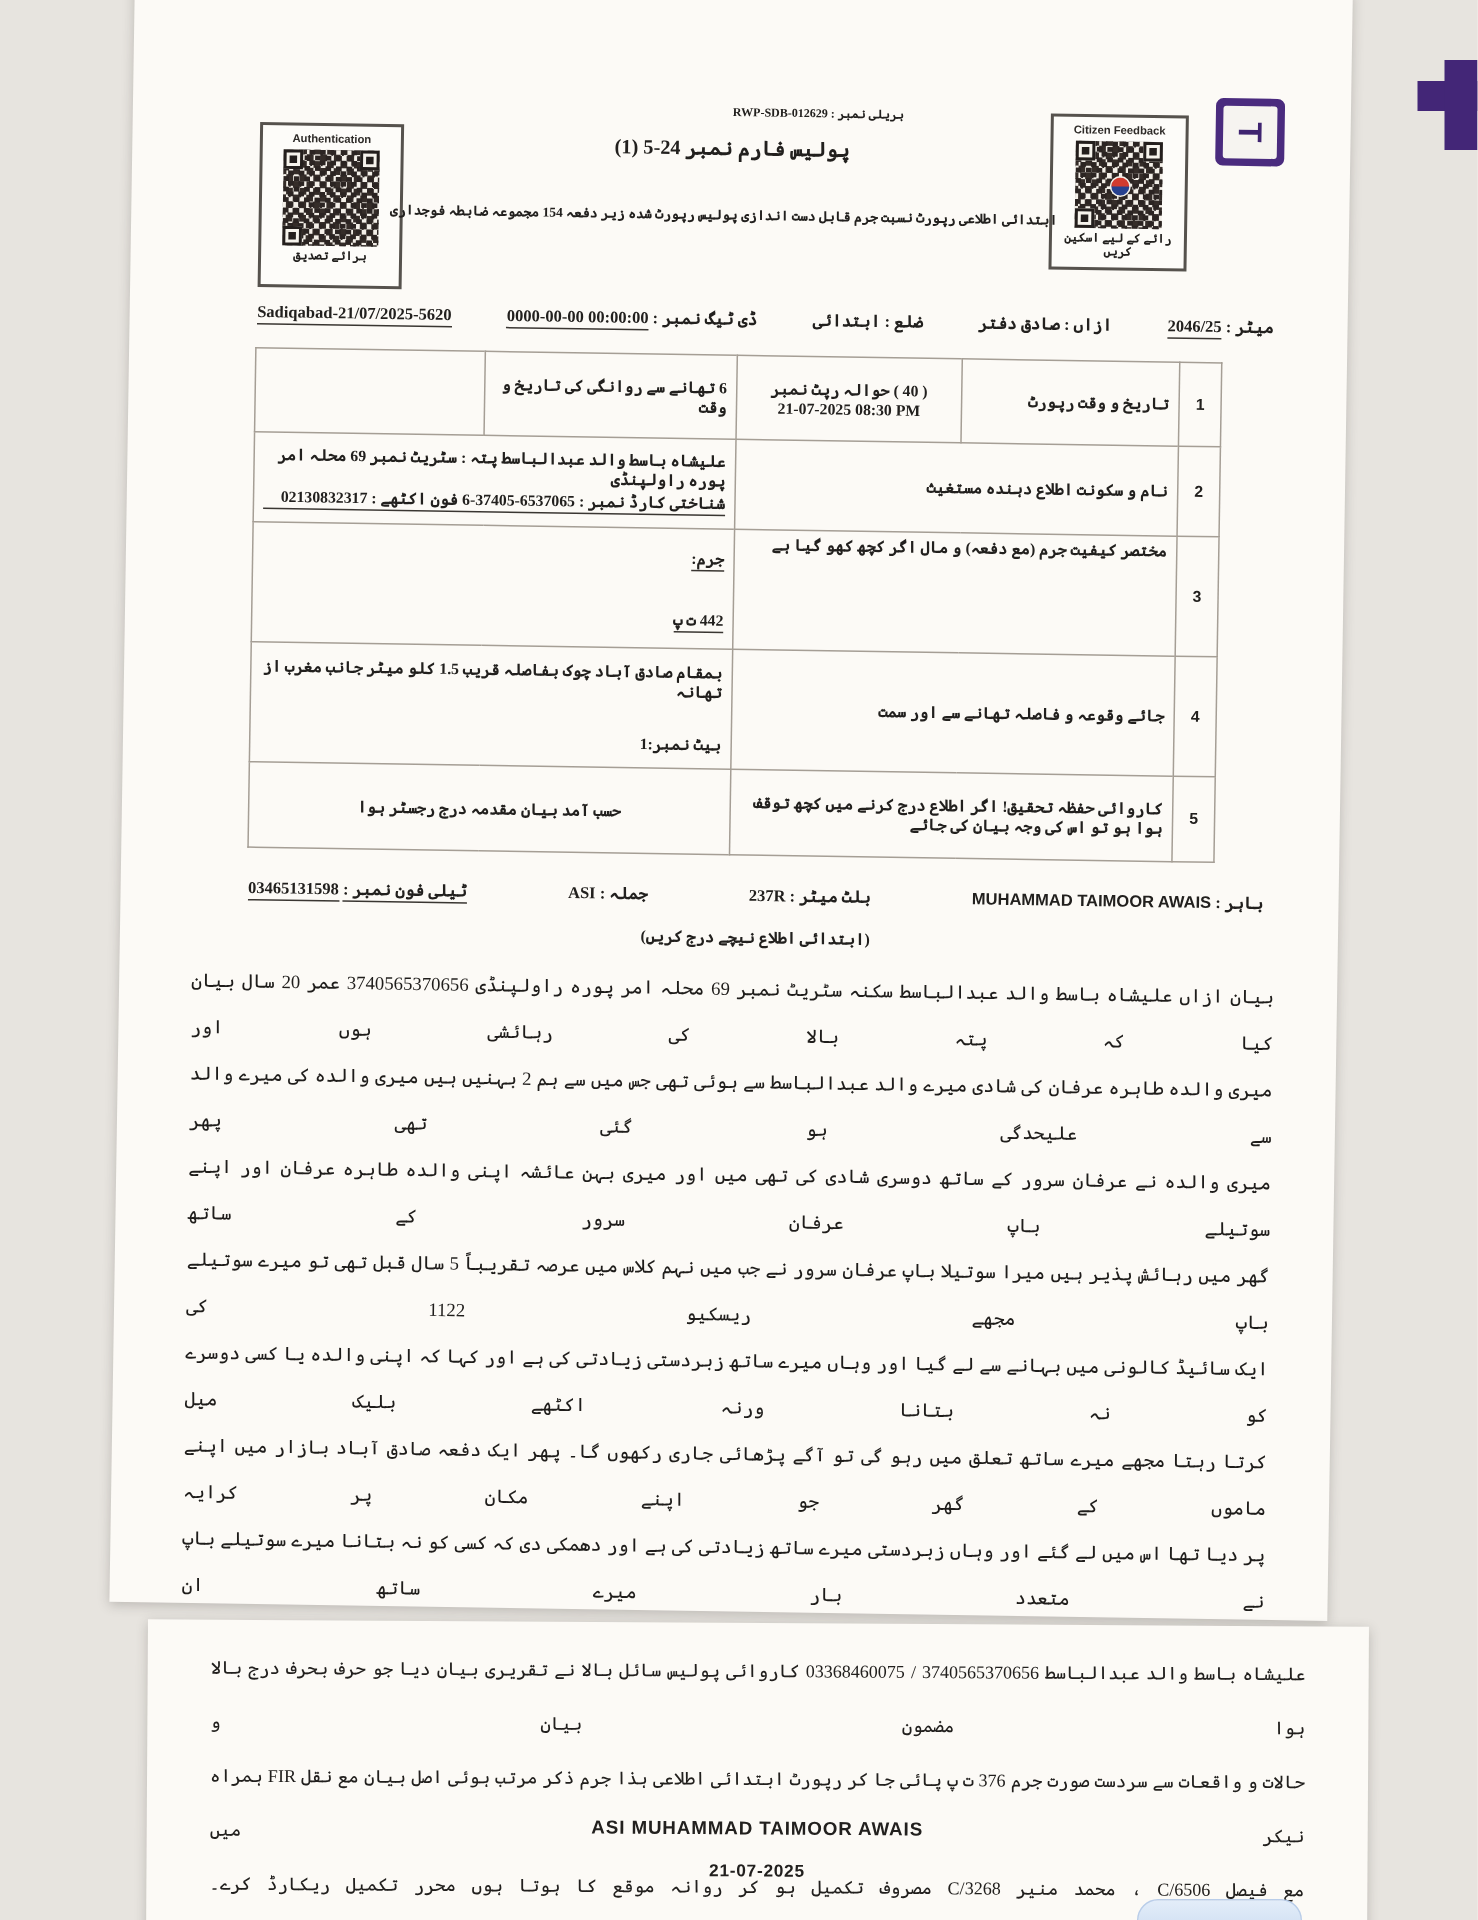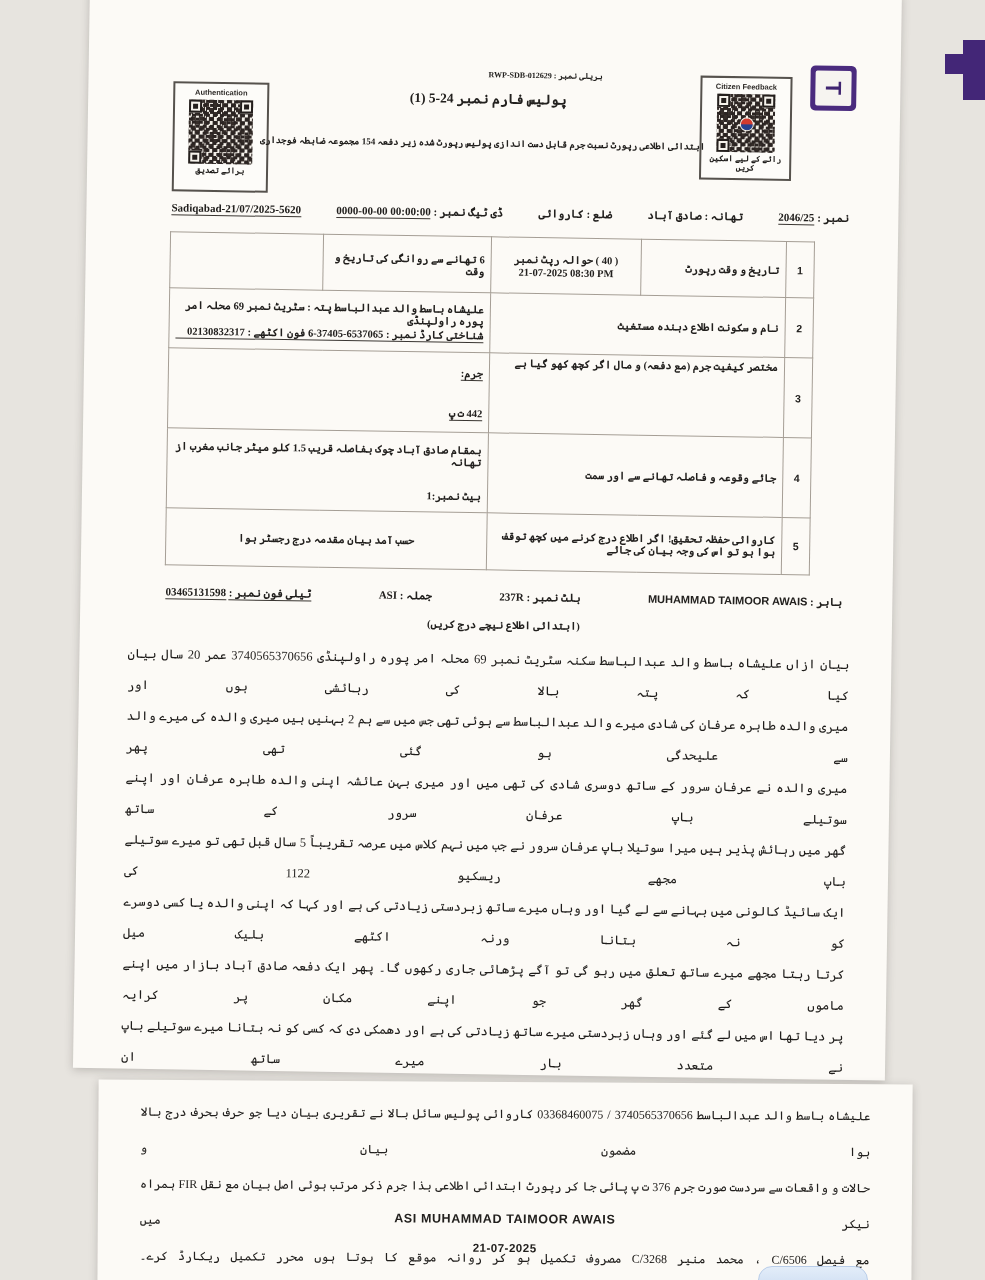--- a/index.html
+++ b/index.html
@@ -97,30 +97,30 @@
       <span>بریلی نمبر :</span>
       <span class="ltr">RWP-SDB-012629</span>
     </div>
 
     <div class="abs rtl form-title" style="left:240px;top:102px;width:320px;">پولیس فارم نمبر 24-5 (1)</div>
 
     <div class="abs rtl form-subtitle" style="left:155px;top:150px;width:480px;">ابتدائی اطلاعی رپورٹ نسبت جرم قابل دست اندازی پولیس رپورٹ شدہ زیر دفعہ 154 مجموعہ ضابطہ فوجداری</div>
 
     <div class="abs rtl case-line" style="left:85px;top:218px;width:678px;">
       <span>
-        <span>نمبر :</span>
+        <span>میٹر :</span>
         <span class="u ltr">2046/25</span>
       </span>
       <span>
-        <span>تھانہ :</span>
-        <span>صادق آباد</span>
+        <span>ازاں :</span>
+        <span>صادق دفتر</span>
       </span>
       <span>
         <span>ضلع :</span>
-        <span>کاروائی</span>
+        <span>ابتدائی</span>
       </span>
       <span>
         <span>ڈی ٹیگ نمبر :</span>
         <span class="u ltr">0000-00-00 00:00:00</span>
       </span>
       <span class="u ltr">Sadiqabad-21/07/2025-5620</span>
     </div>
 
     <table class="fir abs" style="left:84px;top:248px;width:644px;">
       <colgroup>
@@ -180,21 +180,21 @@
       </tr>
     </tbody>
       </table>
 
     <div class="abs rtl officer-line" style="left:85px;top:602px;width:677px;">
       <span>
         <span>باہر :</span>
         <span class="ltr" style="font-family:'Liberation Sans','DejaVu Sans',sans-serif;">MUHAMMAD TAIMOOR AWAIS</span>
       </span>
       <span>
-        <span>بلٹ نمبر :</span>
+        <span>بلٹ میٹر :</span>
         <span class="ltr">237R</span>
       </span>
       <span>
         <span>جملہ :</span>
         <span class="ltr">ASI</span>
       </span>
       <span>
         <span class="u">ٹیلی فون نمبر :</span>
         <span class="u ltr">03465131598</span>
       </span>

